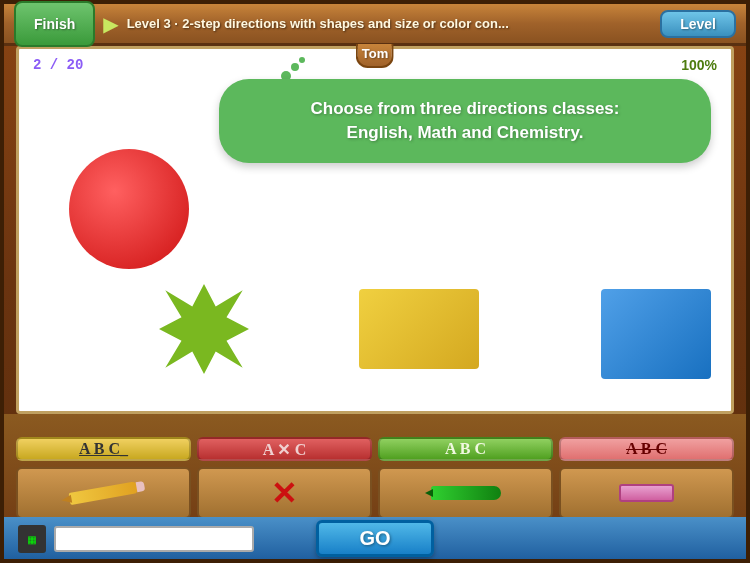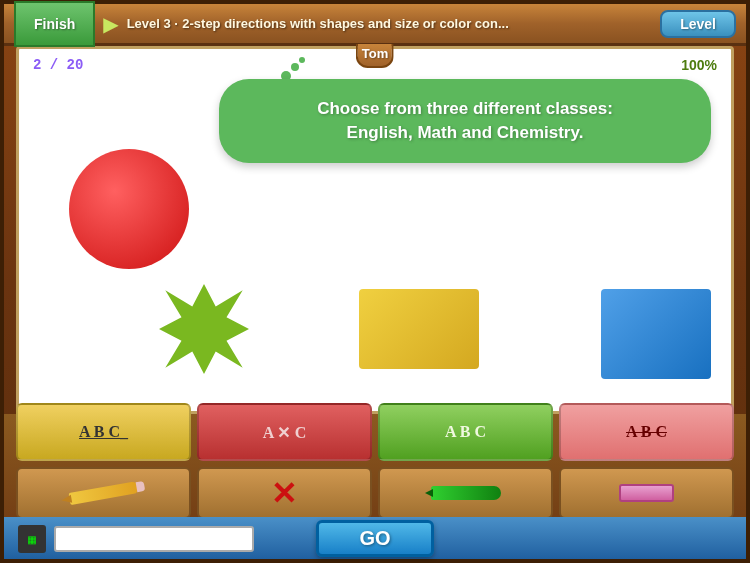--- a/index.html
+++ b/index.html
@@ -30,21 +30,21 @@
       display: flex;
       align-items: center;
       justify-content: space-between;
       padding: 0 10px;
       z-index: 10;
     }
 
     .finish-btn {
       background: linear-gradient(to bottom, #6ec46e, #3a9a3a);
       border: 2px solid #2a7a2a;
-      border-radius: 0;
+      border-radius: 8px;
       color: white;
       font-size: 14px;
       font-weight: bold;
       padding: 13px 18px;
       cursor: pointer;
       text-shadow: 1px 1px 2px rgba(0,0,0,0.4);
     }
 
     .next-btn {
       background: linear-gradient(to bottom, #6ec4e8, #3a90be);
@@ -221,21 +221,21 @@
       left: 0; right: 0;
       height: 145px;
       background: linear-gradient(to bottom, #8B5a20, #6B3410);
     }
 
     
     .abc-row {
       position: absolute;
       bottom: 98px;
       left: 12px; right: 12px;
-      height: 58px;
+      height: 24px;
       display: flex;
       gap: 6px;
     }
 
     .abc-btn {
       flex: 1;
       border-radius: 6px;
       display: flex;
       align-items: center;
       justify-content: center;
@@ -416,21 +416,21 @@
   <div class="board">
 
     <span class="score-left">2 / 20</span>
     <span class="score-right">100%</span>
 
     <div class="thought-dot1"></div>
     <div class="thought-dot2"></div>
     <div class="thought-dot3"></div>
 
     <div class="speech-bubble">
-      <span>Choose from three different classes:</span><br>
+      <span>Choose from three directions classes:</span><br>
       <span>English, Math and Chemistry.</span>
     </div>
 
     <div class="shape-red-circle"></div>
 
     <div class="shape-green-star">
       <div class="star8"></div>
     </div>
 
     <div class="shape-yellow-rect"></div>

